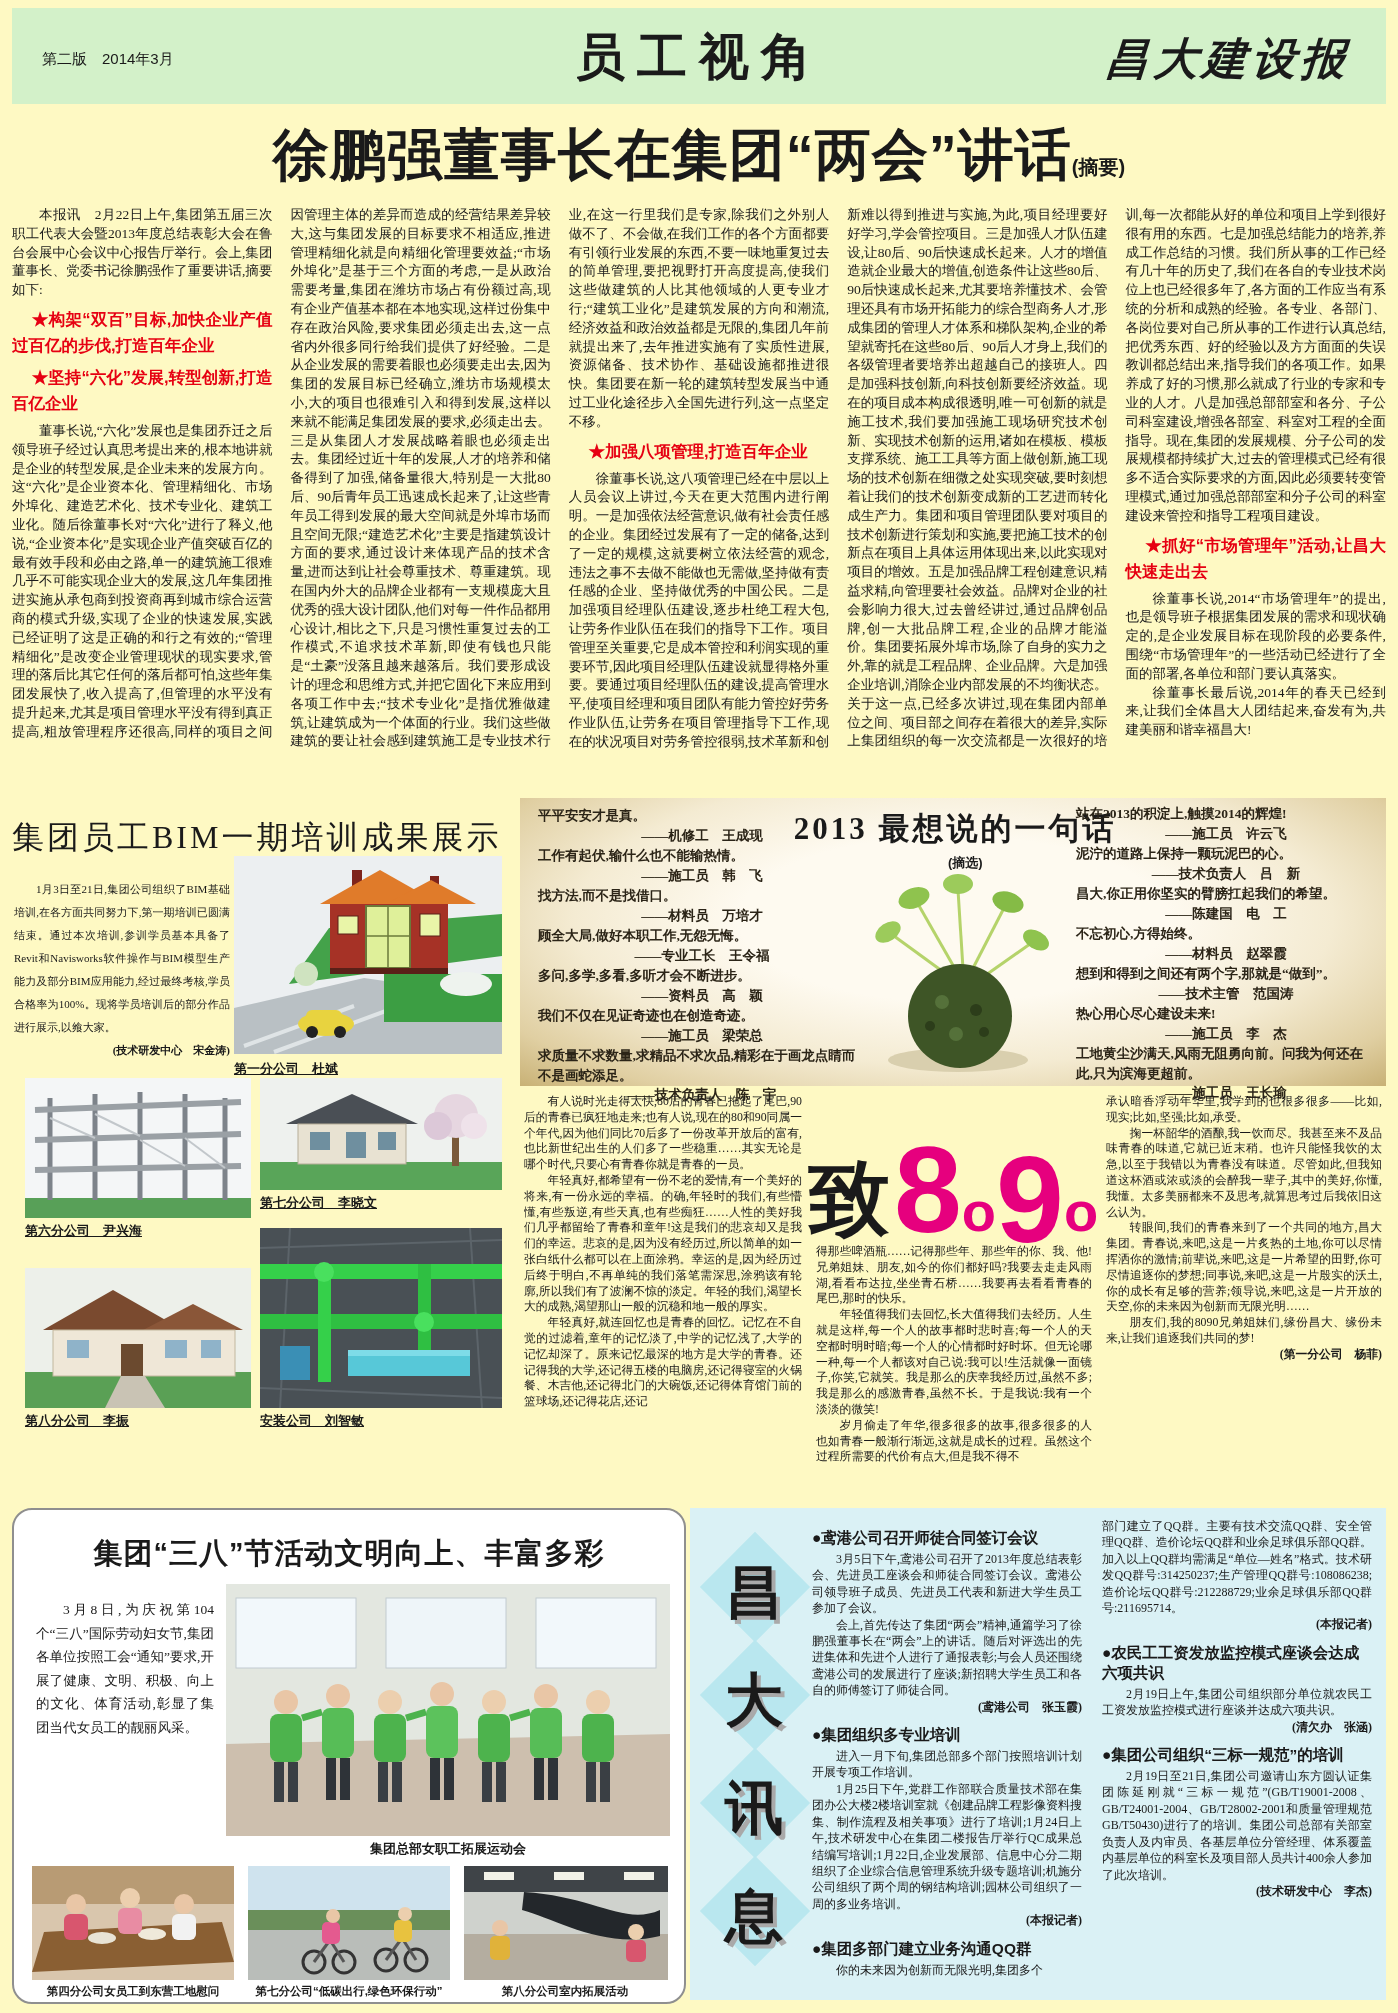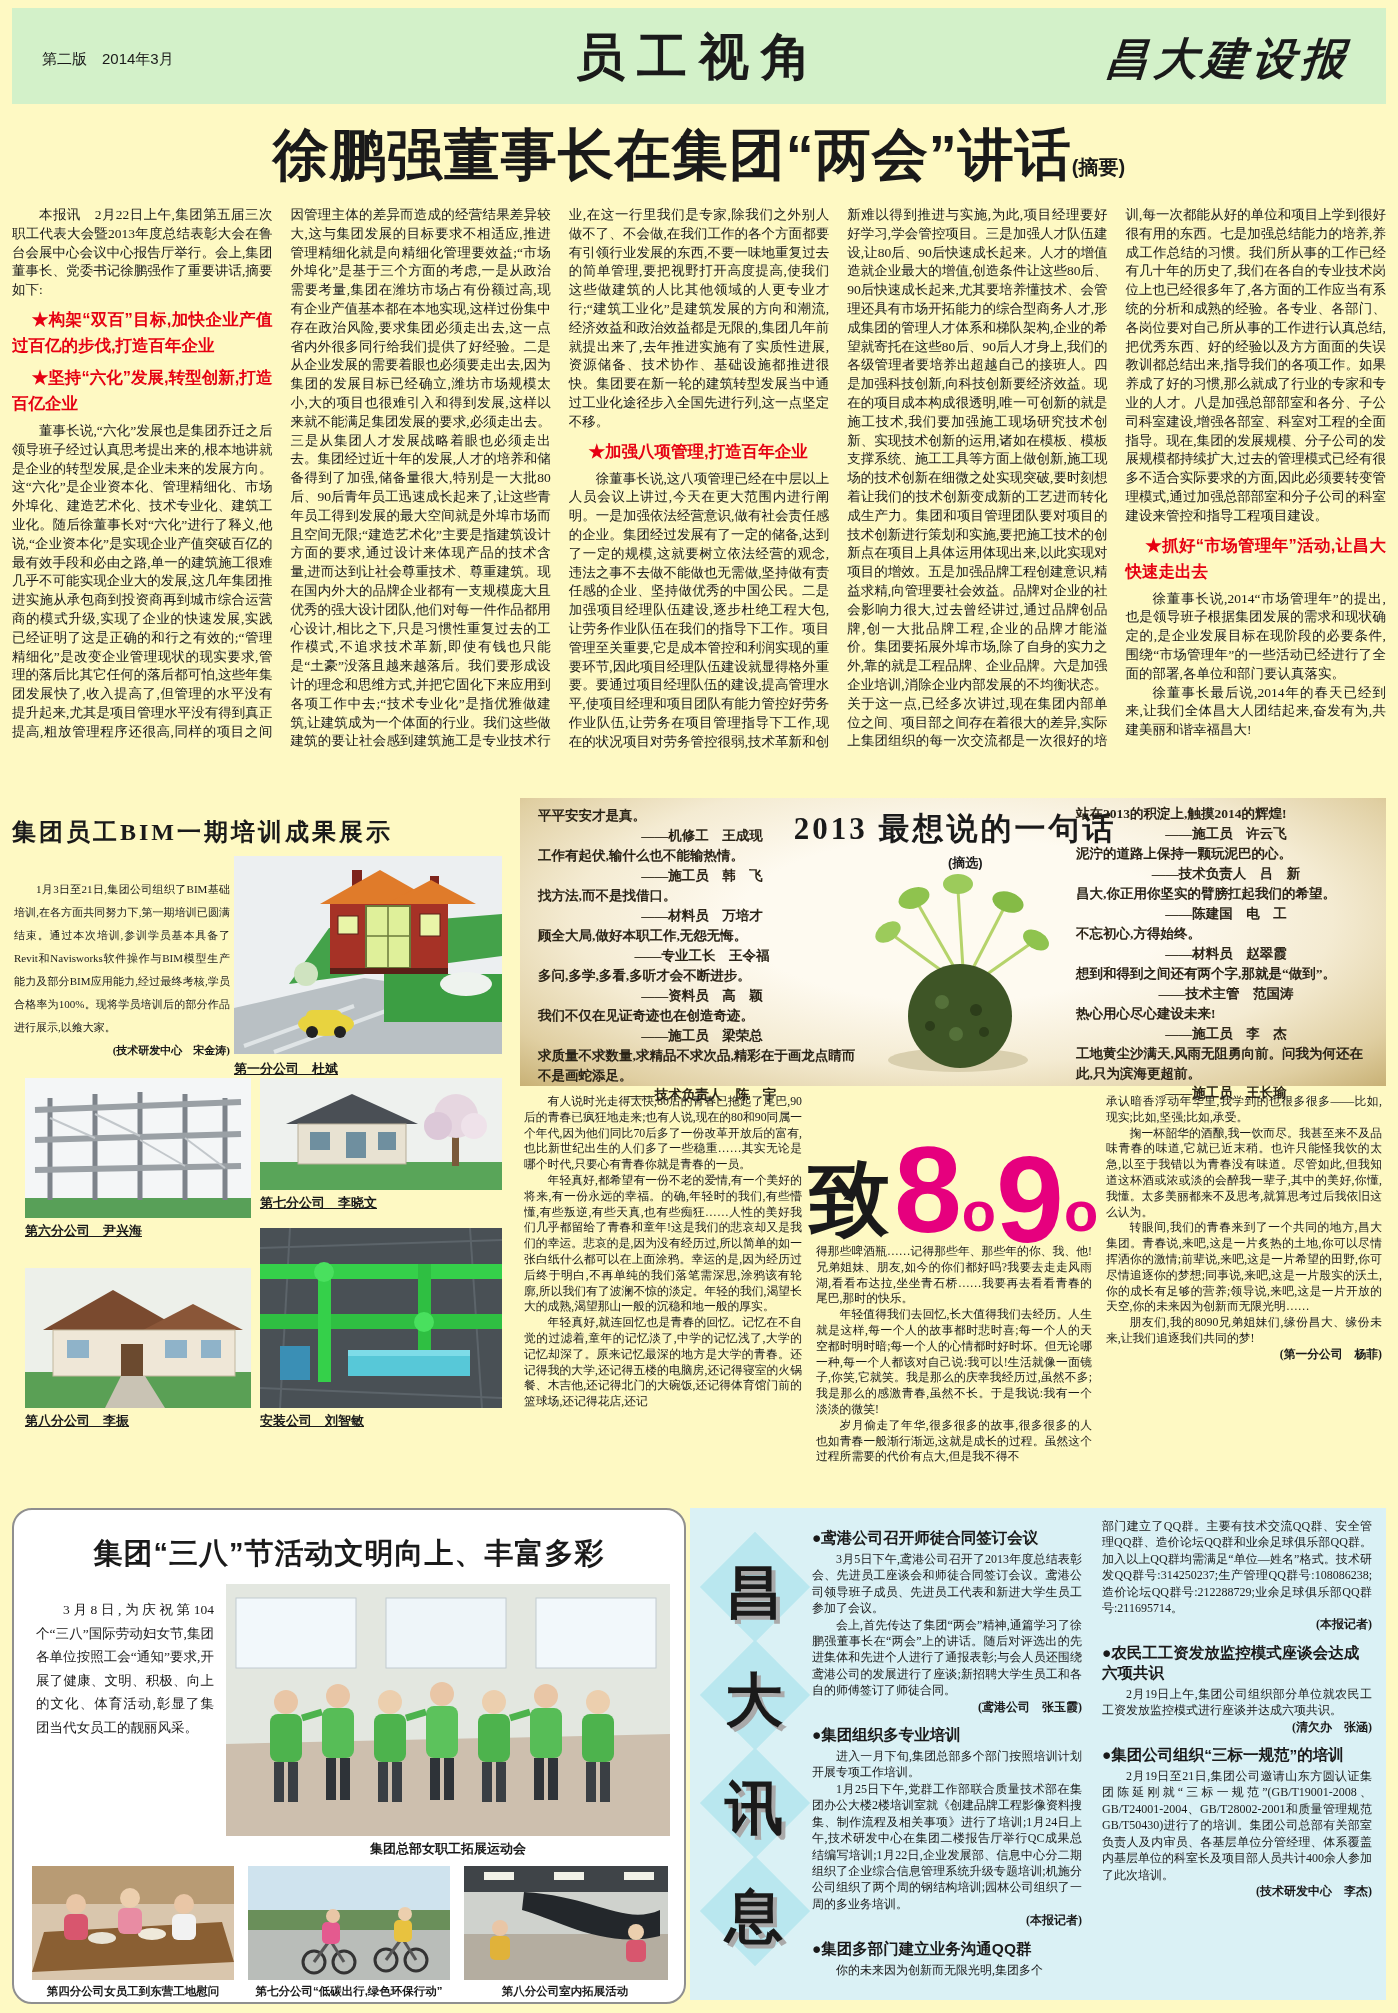--- a/index.html
+++ b/index.html
@@ -17,21 +17,21 @@
         font-family:"Liberation Sans",sans-serif;font-weight:900;font-size:56px;letter-spacing:1px;}
   .headline .note{font-size:20px;font-weight:bold;letter-spacing:0;}
   
   .article{position:absolute;left:12px;top:206px;width:1374px;height:594px;overflow:hidden;
         columns:5;column-gap:18px;text-align:justify;font-size:13.5px;line-height:18.8px;}
   .article p{margin:0;text-indent:2em;}
   .article .red-h{color:#e60012;font-family:"Liberation Sans",sans-serif;font-weight:bold;
         font-size:16.5px;line-height:26px;margin:6px 0;text-indent:1.2em;}
   
   .bim{position:absolute;left:12px;top:816px;width:502px;height:690px;}
-  .bim-title{margin:0;font-weight:bold;font-size:24px;letter-spacing:3px;white-space:nowrap;}
+  .bim-title{margin:0;font-weight:normal;font-size:32px;letter-spacing:3px;white-space:nowrap;}
   .bim-intro{position:absolute;left:2px;top:62px;width:216px;font-size:11px;line-height:23px;text-align:justify;}
   .bim-intro p{margin:0;text-indent:2em;}
   .bim-byline{text-align:right;font-weight:bold;text-indent:0 !important;}
   .bim-img{position:absolute;}
   .bim-cap{position:absolute;font-size:13px;font-weight:bold;text-align:left;
         font-family:"Liberation Sans",sans-serif;text-decoration:underline;}
   
   .quotes{position:absolute;left:520px;top:798px;width:866px;height:288px;
         background:radial-gradient(ellipse at 50% 42%,#fefaf0 35%,#f4ebd2 62%,#e0cfa2 85%,#c8b175 100%);}
   .q-title{position:absolute;left:270px;top:10px;width:330px;margin:0;text-align:center;

